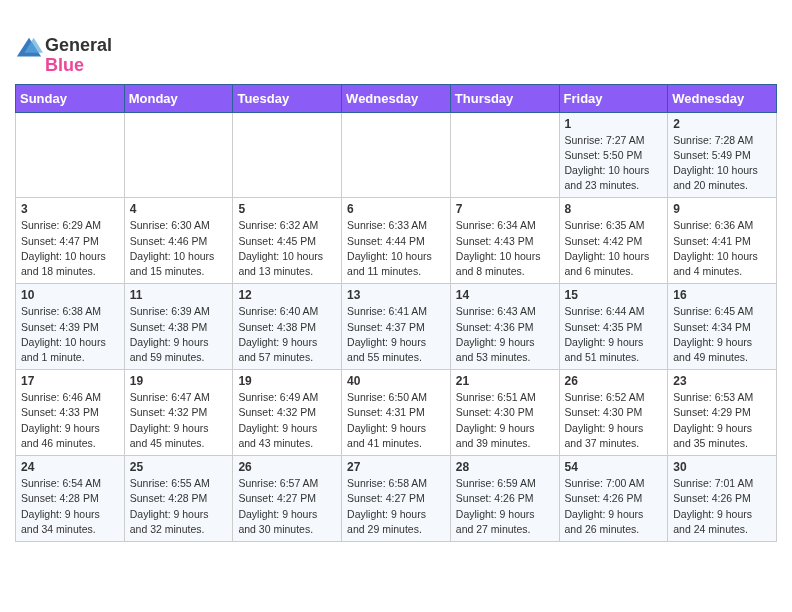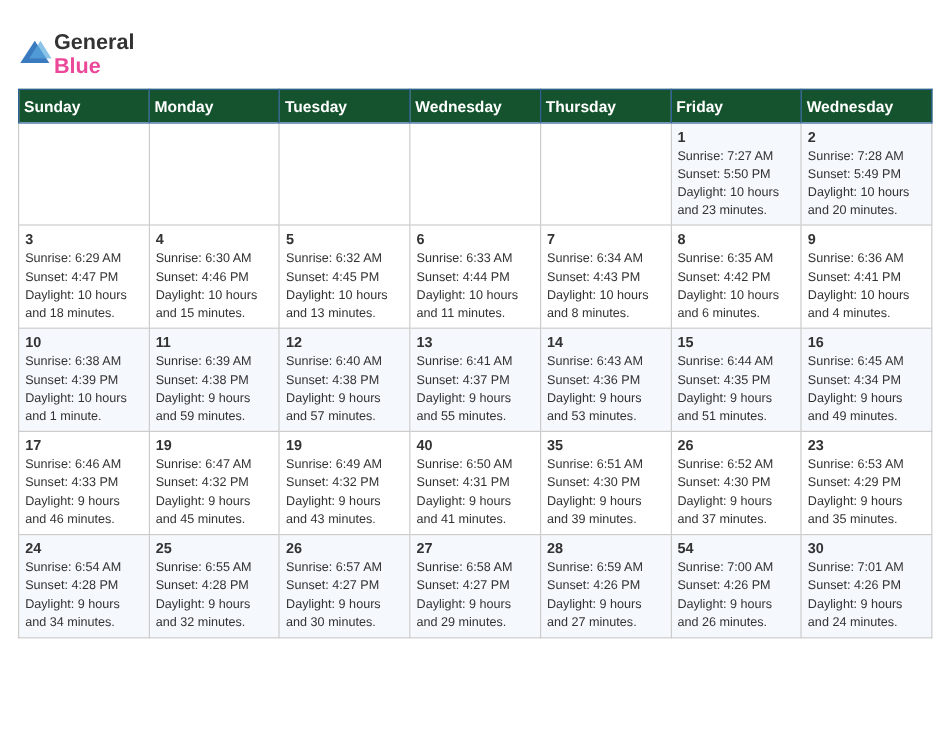--- a/index.html
+++ b/index.html
@@ -11,22 +11,21 @@
       padding: 10px 15px;
     }
     .header-area {
       display: flex;
       justify-content: space-between;
       align-items: flex-start;
       margin-bottom: 8px;
     }
     .logo {
       display: flex;
-      align-items: center;
-      margin-top: 16px;
+      margin-top: 26px;
     }
     .logo-text {
       font-size: 18px;
       font-weight: bold;
       color: #333;
       line-height: 1.1;
     }
     .logo-icon {
       width: 28px;
       height: 28px;
@@ -44,21 +43,21 @@
     .location {
       font-size: 16px;
       color: #555;
     }
     table {
       width: 100%;
       border-collapse: collapse;
       table-layout: fixed;
     }
     thead tr th {
-      background-color: #14532d;
+      background-color: #8b5cf6;
       color: #fff;
       font-size: 13px;
       font-weight: bold;
       padding: 6px 4px;
       text-align: left;
       border: 1px solid #2e6099;
     }
     tbody tr td {
       border: 1px solid #ccc;
       vertical-align: top;
@@ -208,21 +207,21 @@
         </td>
         <td>
           <span class="day-num">19</span>
           <div class="day-info">Sunrise: 6:49 AM<br>Sunset: 4:32 PM<br>Daylight: 9 hours and 43 minutes.</div>
         </td>
         <td>
           <span class="day-num">40</span>
           <div class="day-info">Sunrise: 6:50 AM<br>Sunset: 4:31 PM<br>Daylight: 9 hours and 41 minutes.</div>
         </td>
         <td>
-          <span class="day-num">35</span>
+          <span class="day-num">21</span>
           <div class="day-info">Sunrise: 6:51 AM<br>Sunset: 4:30 PM<br>Daylight: 9 hours and 39 minutes.</div>
         </td>
         <td>
           <span class="day-num">26</span>
           <div class="day-info">Sunrise: 6:52 AM<br>Sunset: 4:30 PM<br>Daylight: 9 hours and 37 minutes.</div>
         </td>
         <td>
           <span class="day-num">23</span>
           <div class="day-info">Sunrise: 6:53 AM<br>Sunset: 4:29 PM<br>Daylight: 9 hours and 35 minutes.</div>
         </td>

